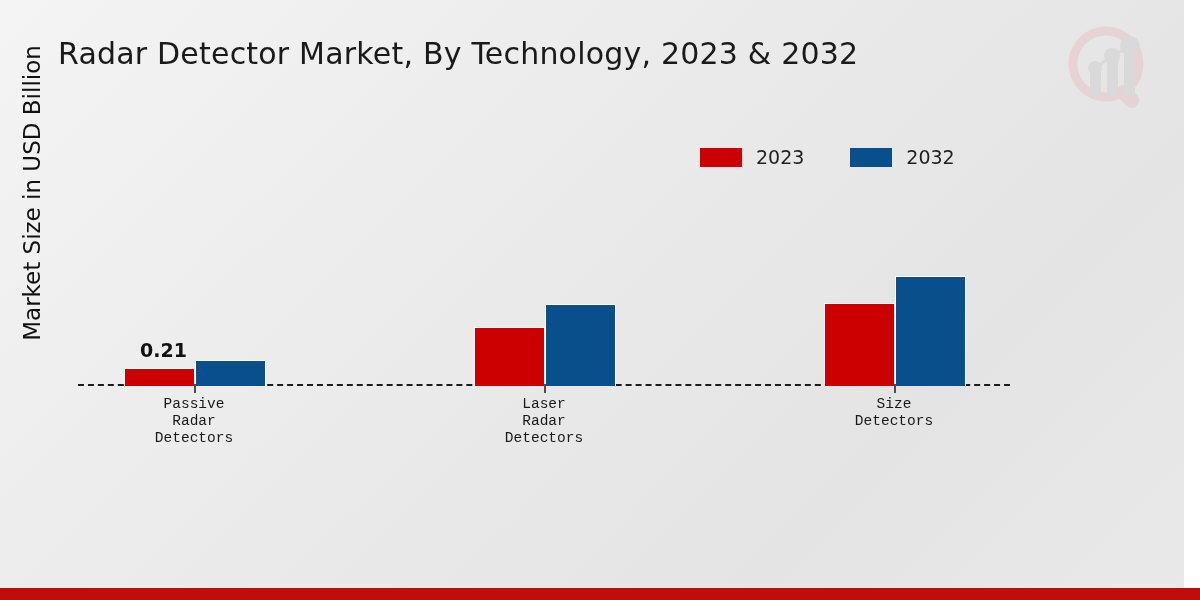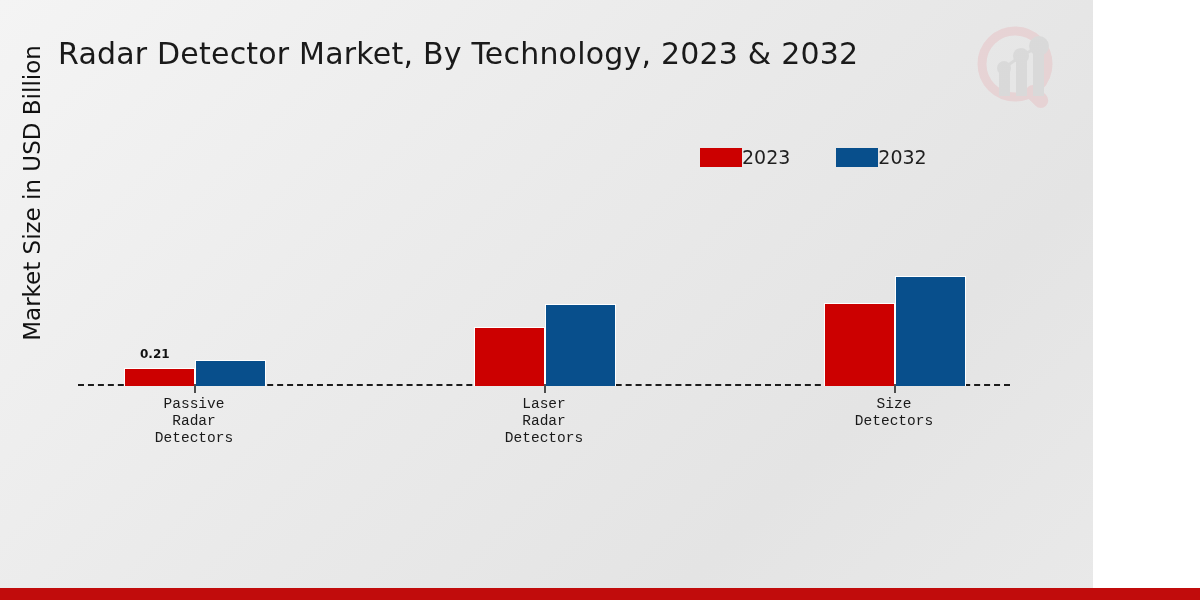--- a/index.html
+++ b/index.html
@@ -7,21 +7,21 @@
     padding: 0;
   }
   body {
     width: 1200px;
     height: 600px;
     overflow: hidden;
     font-family: "Liberation Sans", sans-serif;
   }
   #chart-root {
     position: relative;
-    width: 1093px;
+    width: 1184px;
     height: 600px;
     background: linear-gradient(135deg, #f4f4f4 0%, #eaeaea 45%, #e4e4e4 75%, #e9e9e9 100%);
     box-sizing: border-box;
     padding-left: 24px;
   }
 
   
   #chart-title {
     position: absolute;
     left: 58px;
@@ -49,20 +49,21 @@
     position: absolute;
     left: 700px;
     top: 146px;
     display: flex;
     align-items: center;
     gap: 46px;
   }
   .legend-entry {
     display: flex;
     align-items: center;
+    gap: 14px;
   }
   .legend-swatch {
     width: 42px;
     height: 19px;
     display: block;
   }
   .legend-label {
     font-size: 19px;
     color: #1f1f1f;
     font-family: "DejaVu Sans", sans-serif;
@@ -117,21 +118,21 @@
     width: 71px;
     border: 1px solid #ffffff;
     border-bottom: none;
     box-sizing: border-box;
   }
   .bar.series-a { background: #cc0000; }
   .bar.series-b { background: #084f8c; }
 
   .bar-value-label {
     position: absolute;
-    font-size: 12px;
+    font-size: 19px;
     font-weight: bold;
     color: #111;
     font-family: "DejaVu Sans", sans-serif;
     white-space: nowrap;
   }
 
   .tick-mark {
     position: absolute;
     bottom: -7px;
     width: 2px;

